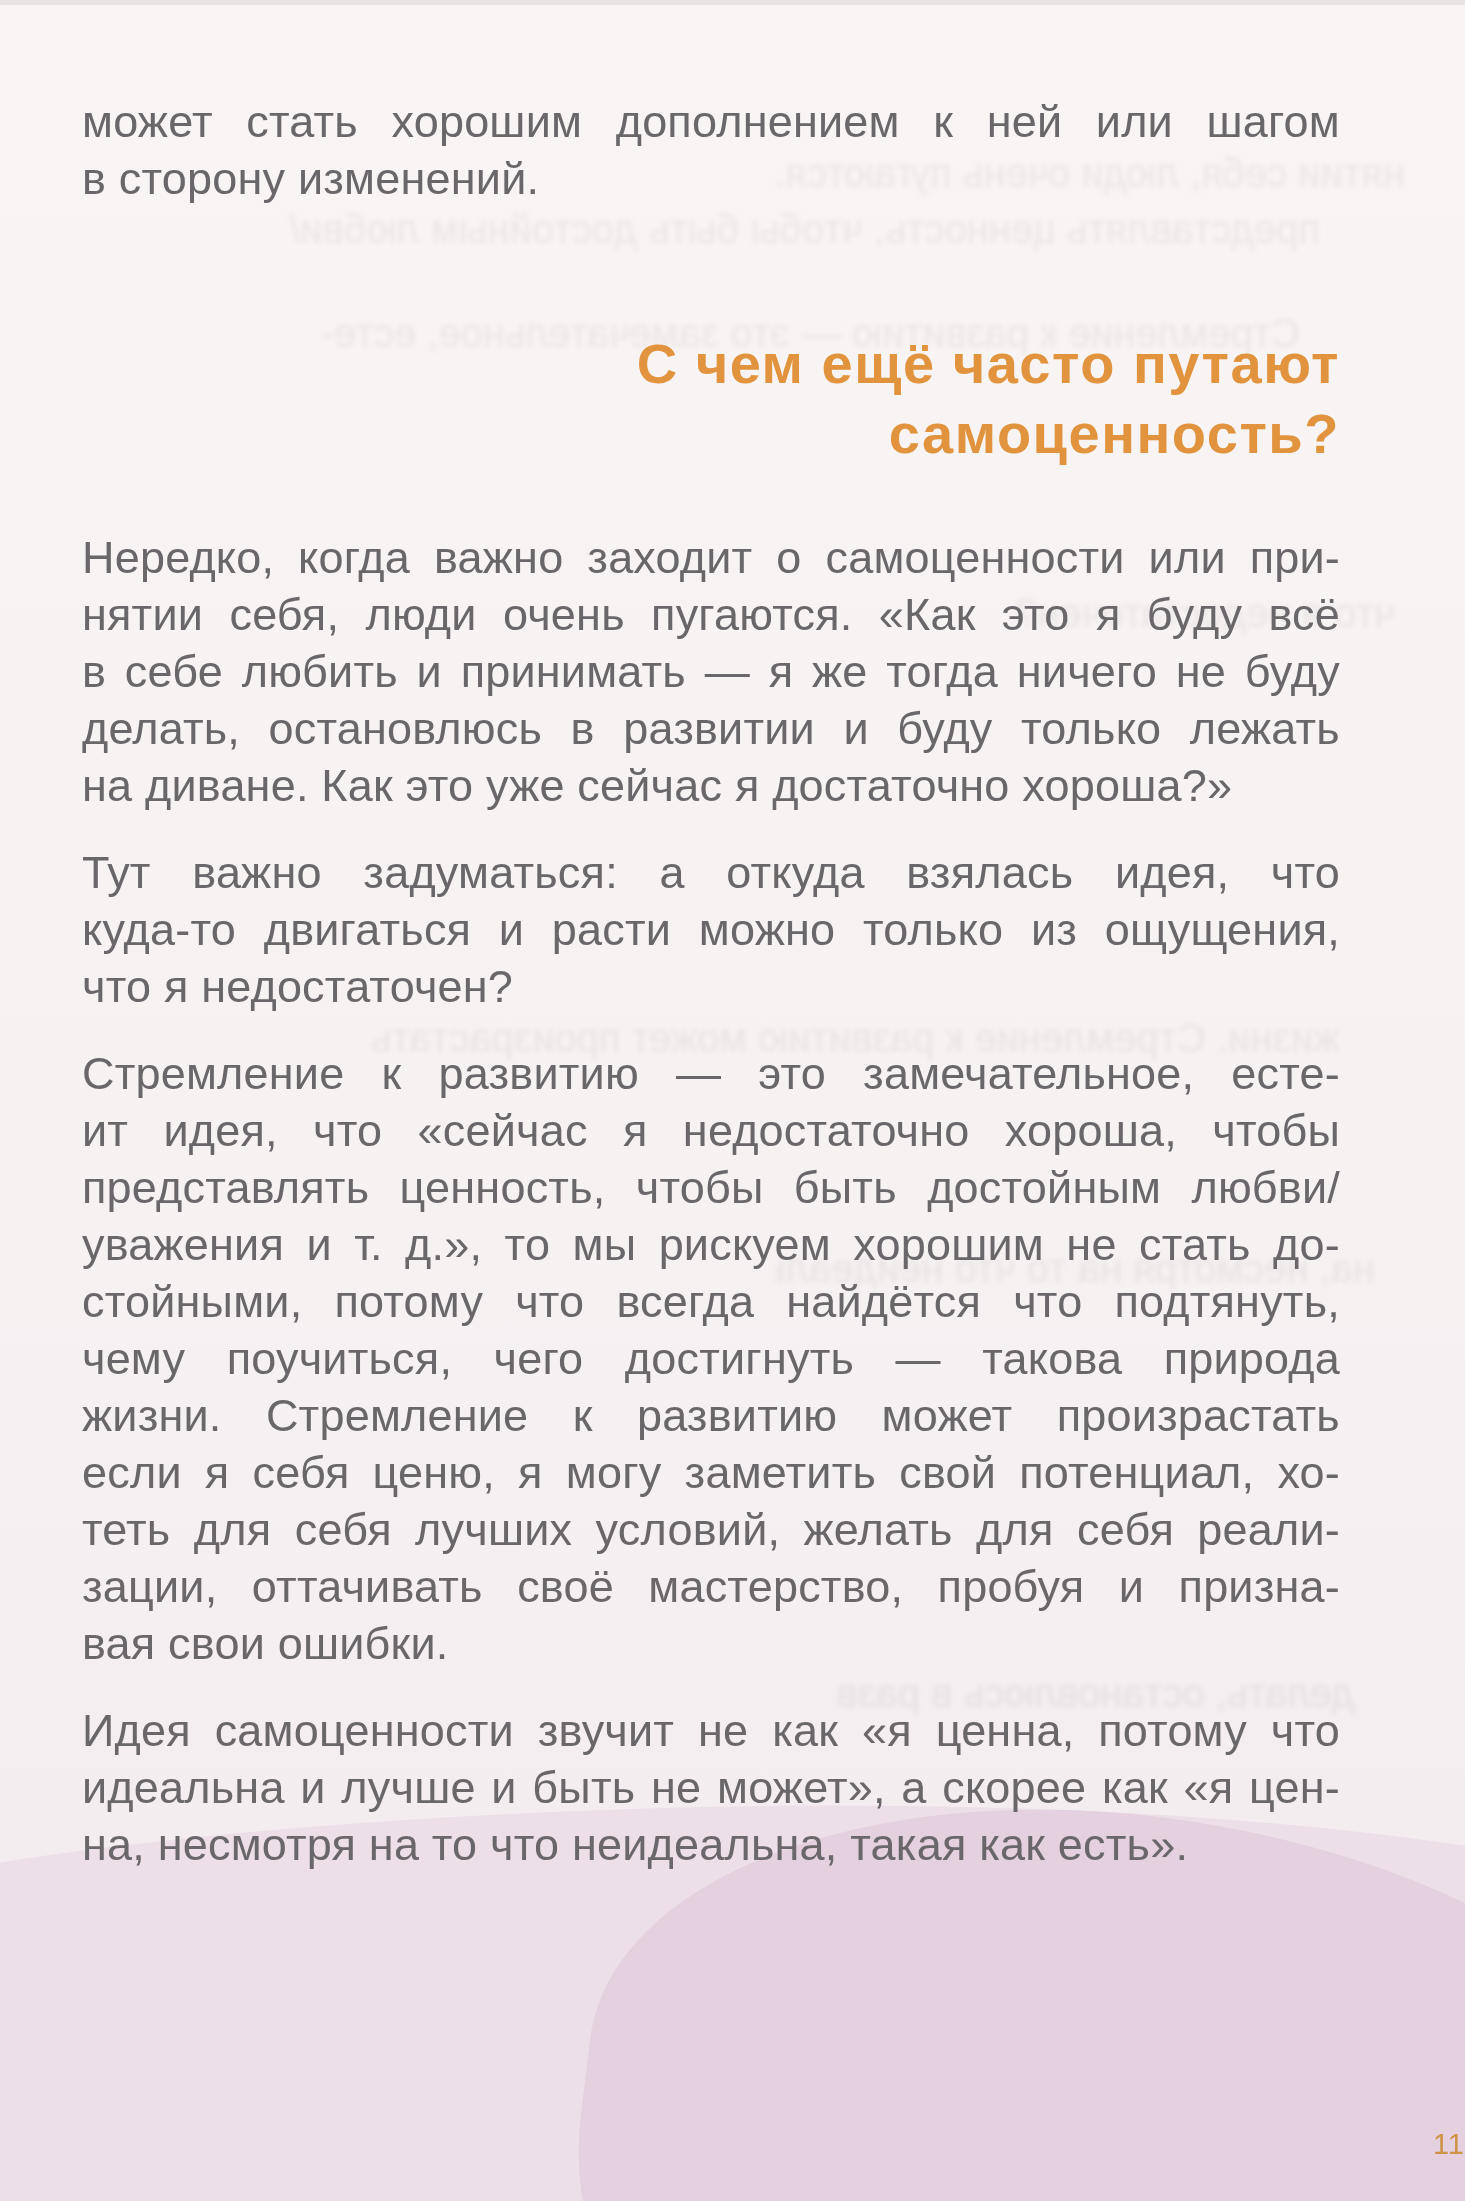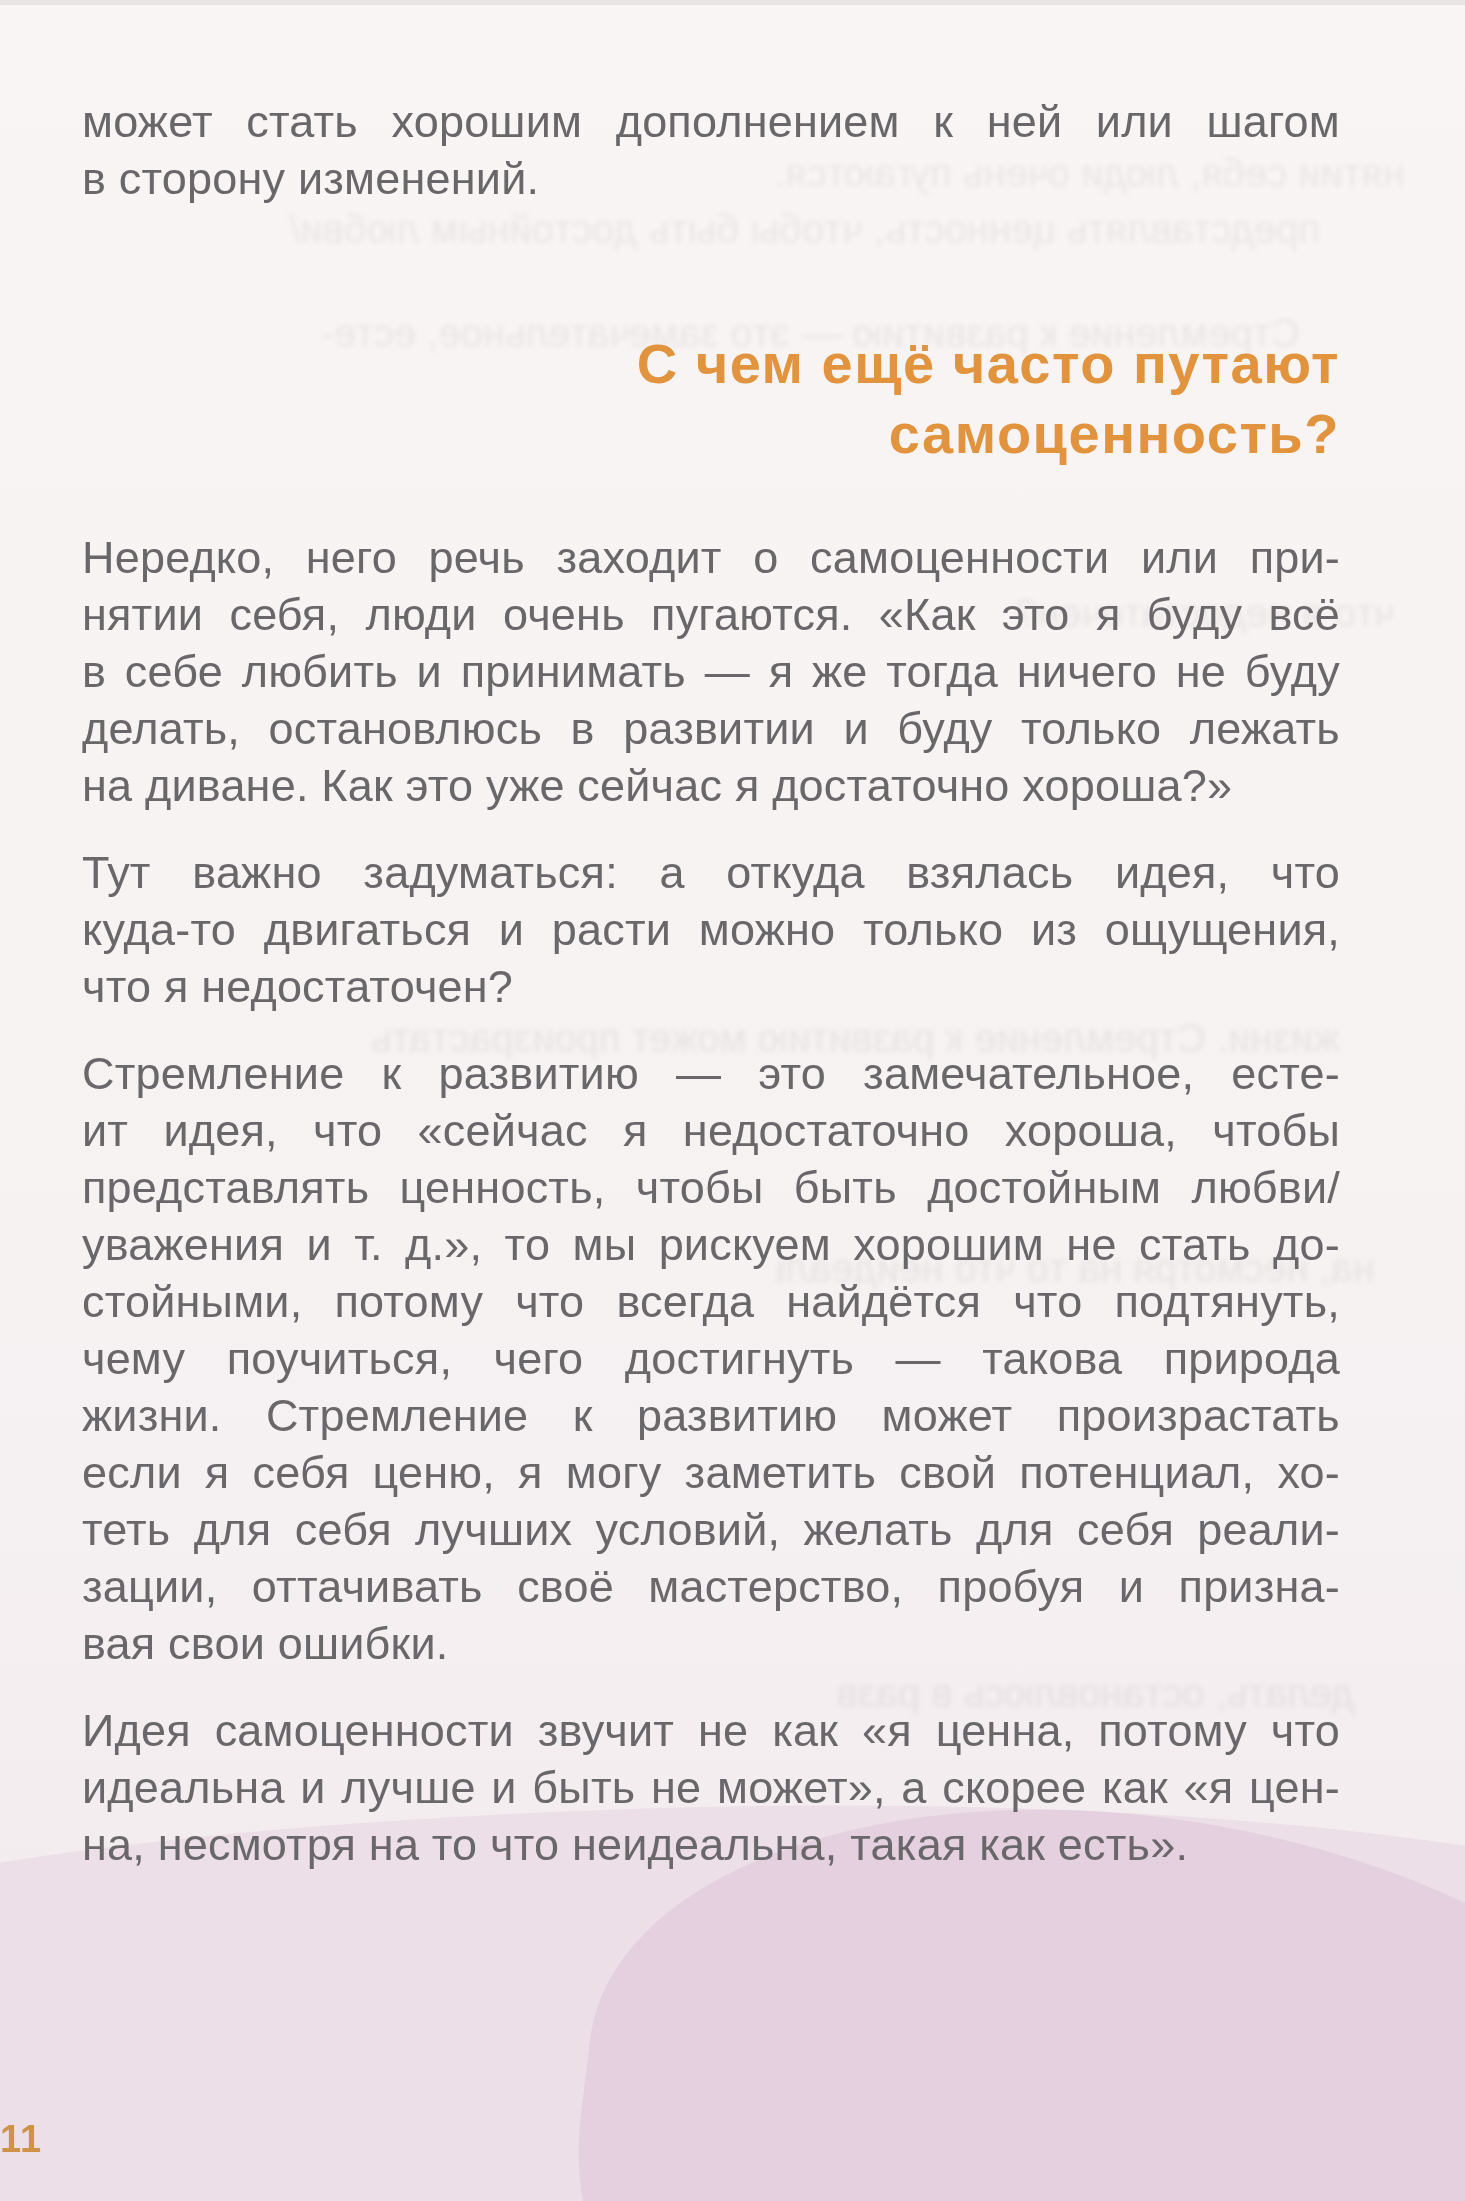--- a/index.html
+++ b/index.html
@@ -62,22 +62,22 @@
     font-weight:700;
     color:#e2933e;
     font-size:56px; line-height:70px;
     letter-spacing:1.5px;
   }
   .heading .hline { display:block; }
 
   .page-number {
     position:absolute;
     left:0; right:0; bottom:45px;
-    text-align:left;
-    font-size:38px; font-weight:700;
+    text-align:right;
+    font-size:29px; font-weight:400;
     color:#ce9347;
     letter-spacing:1px;
   }
 </style>
 </head>
 <body>
 
 <div class="page">
 
   <div class="pink-wash"></div>
@@ -97,21 +97,21 @@
       <span class="line">может стать хорошим дополнением к ней или шагом</span>
       <span class="line last">в сторону изменений.</span>
     </p>
 
     <h2 class="heading">
       <span class="hline">С чем ещё часто путают</span>
       <span class="hline">самоценность?</span>
     </h2>
 
     <p class="para">
-      <span class="line">Нередко, него речь заходит о самоценности или при-</span>
+      <span class="line">Нередко, когда важно заходит о самоценности или при-</span>
       <span class="line">нятии себя, люди очень пугаются. «Как это я буду всё</span>
       <span class="line">в себе любить и принимать — я же тогда ничего не буду</span>
       <span class="line">делать, остановлюсь в развитии и буду только лежать</span>
       <span class="line last">на диване. Как это уже сейчас я достаточно хороша?»</span>
     </p>
 
     <p class="para">
       <span class="line">Тут важно задуматься: а откуда взялась идея, что</span>
       <span class="line">куда-то двигаться и расти можно только из ощущения,</span>
       <span class="line last">что я недостаточен?</span>

